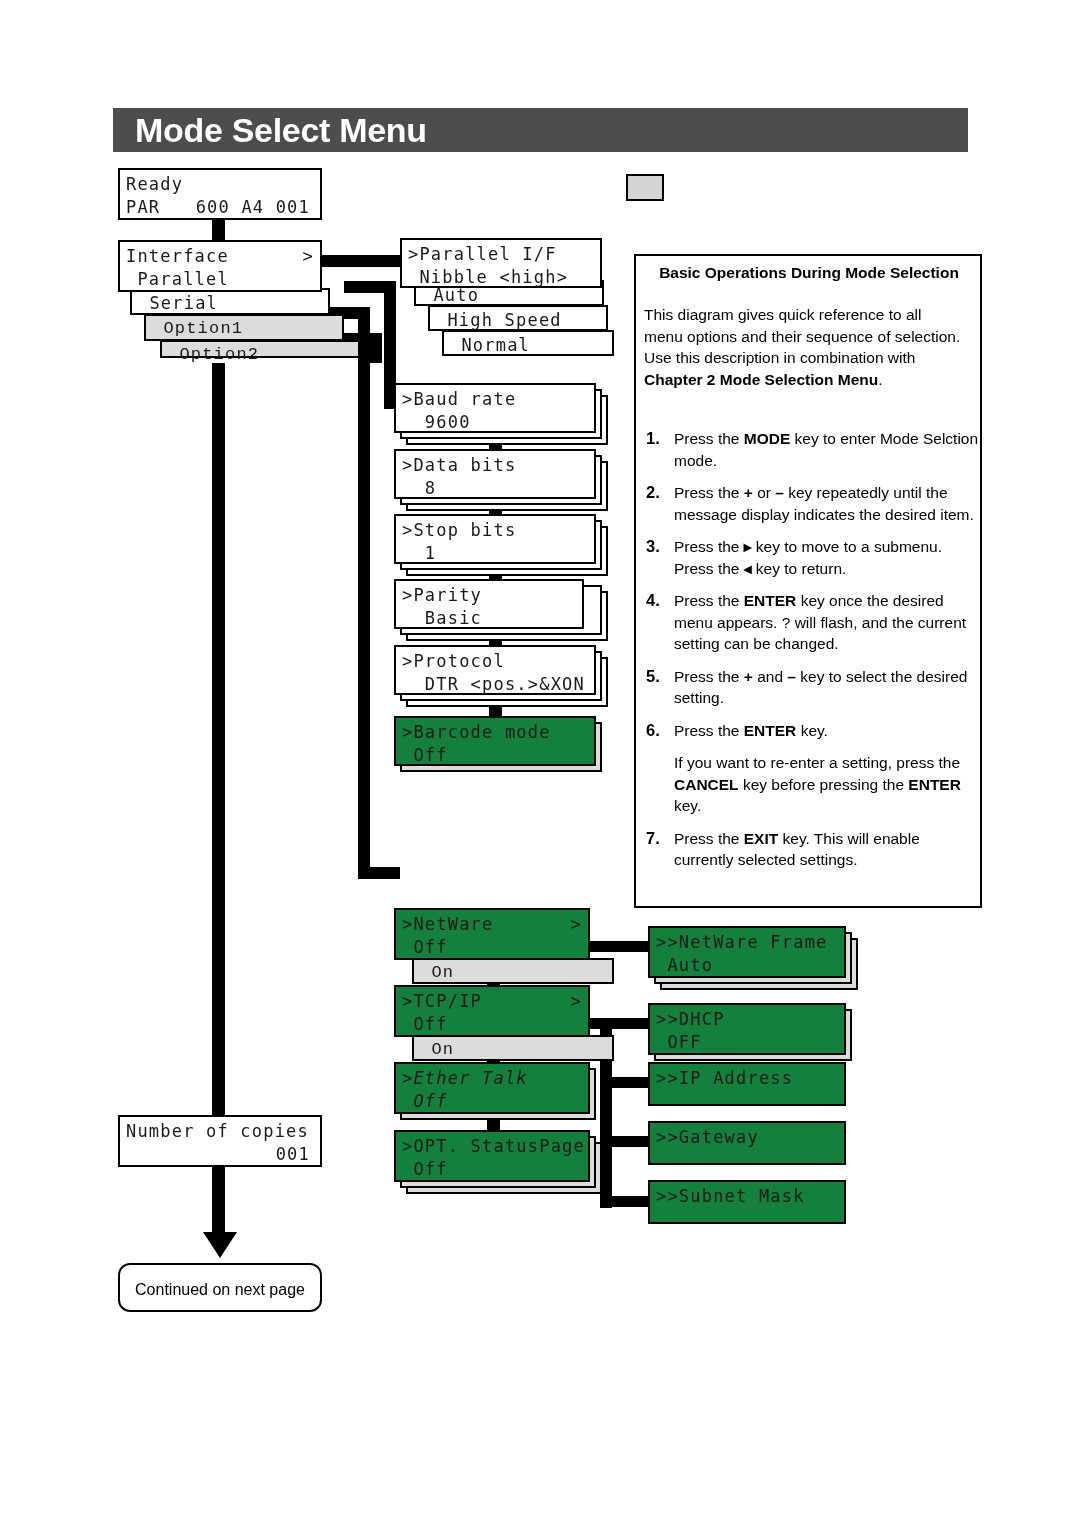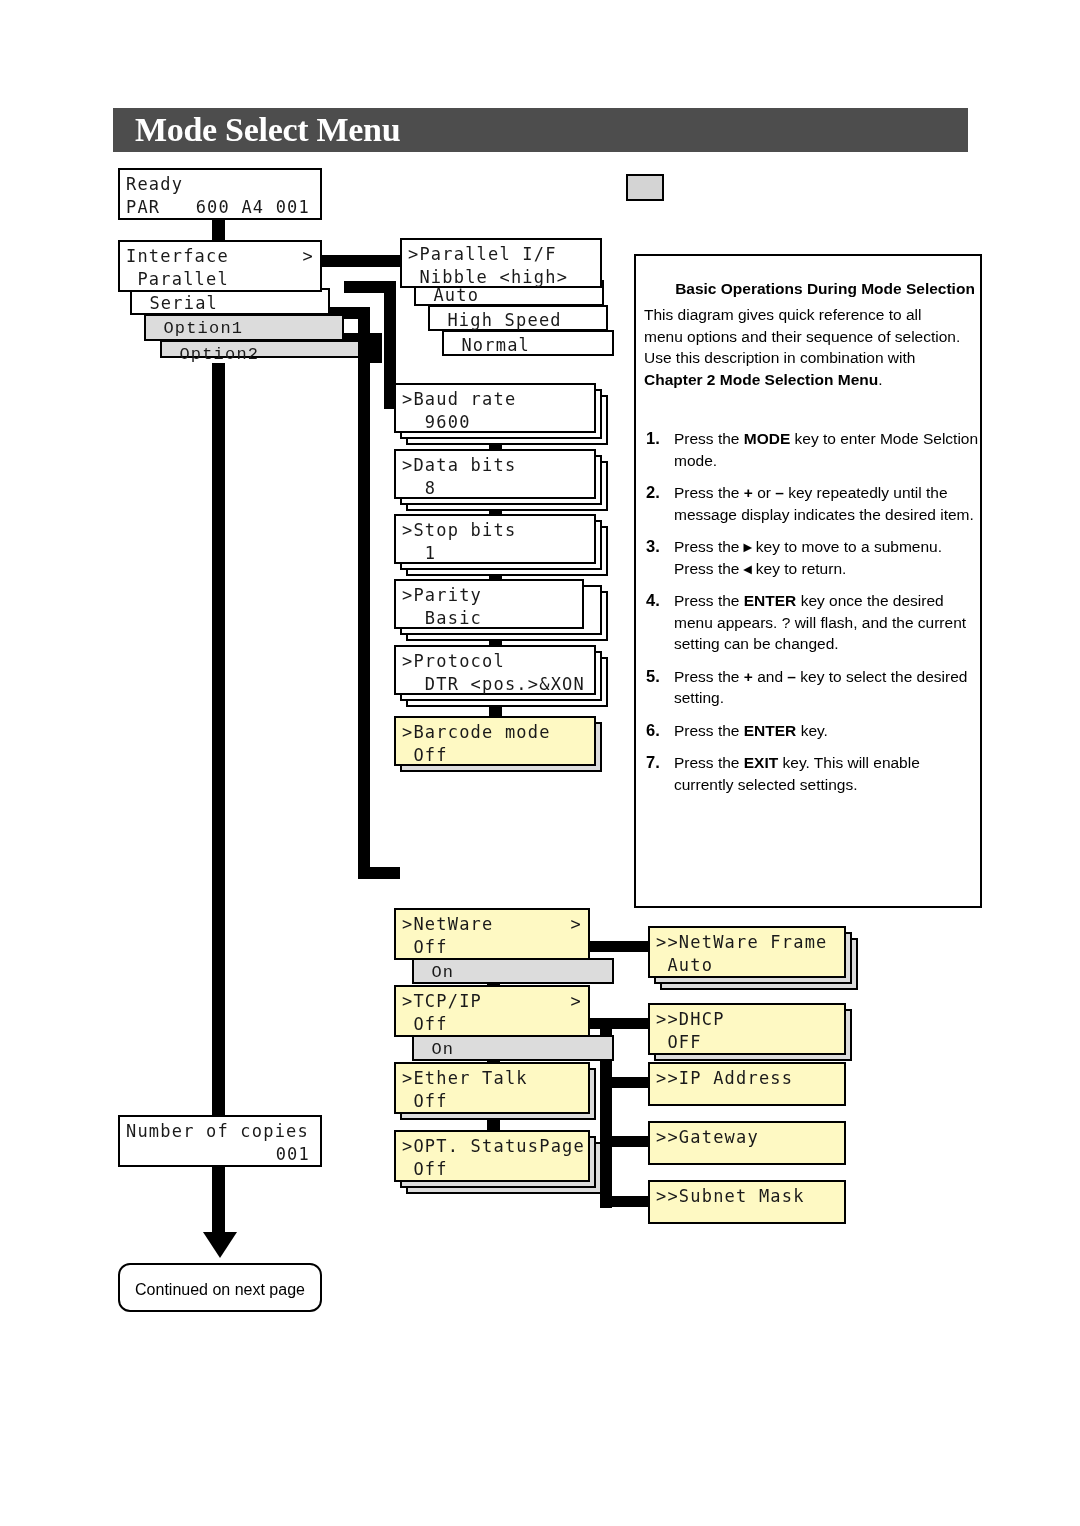--- a/index.html
+++ b/index.html
@@ -13,39 +13,39 @@
   #stage{position:absolute;left:0;top:0;width:1080px;height:1526px;}
 
   
   .title-bar{
     position:absolute;left:113px;top:108px;width:855px;height:44px;
     background:#4d4d4d;
   }
   .title-bar .t{
     position:absolute;left:22px;top:3px;
     color:#ffffff;font-size:34px;font-weight:bold;letter-spacing:-0.3px;
-    font-family:Liberation Serif, serif;
+    font-family:Liberation Sans, sans-serif;
   }
 
   
   .ln{position:absolute;background:#000;}
 
   
   .lcd{
     position:absolute;
     background:#ffffff;
     border:2px solid #000;
     box-sizing:border-box;
     font-family:"DejaVu Sans Mono", monospace;
     font-size:17px;
     color:#1a1a1a;
     letter-spacing:1.2px;
     z-index:5;
   }
-  .lcd.gray{background:#fef9c3;}
+  .lcd.gray{background:#15803d;}
   .lcd .l1{position:absolute;left:6px;top:4px;white-space:pre;}
   .lcd .l2{position:absolute;left:6px;top:27px;white-space:pre;}
   .lcd .l2.right{left:auto;right:10px;}
   .lcd .caret{position:absolute;right:6px;top:4px;font-size:17px;}
 
   
   .plate{
     position:absolute;
     background:#ffffff;border:2px solid #000;box-sizing:border-box;
     z-index:3;
@@ -68,21 +68,21 @@
   }
   .legend-txt{
     position:absolute;left:676px;top:172px;width:300px;
     font-size:15.5px;line-height:21.5px;color:#000;
   }
   .panel{
     position:absolute;left:634px;top:254px;width:348px;height:654px;
     border:2px solid #000;background:#fff;box-sizing:border-box;
   }
   .panel h2{
-    margin:16px;position:absolute;left:8px;top:8px;width:330px;
+    margin:0;position:absolute;left:8px;top:8px;width:330px;
     font-size:15.5px;font-weight:bold;text-align:center;
   }
   .panel .intro{
     position:absolute;left:8px;top:48px;width:320px;
     font-size:15.5px;line-height:21.5px;
   }
   .steps{position:absolute;left:6px;top:172px;width:338px;}
   .step{position:relative;margin-bottom:11px;padding-left:32px;
         font-size:15.5px;line-height:21.5px;}
   .step .n{position:absolute;left:4px;top:0;font-weight:bold;font-size:16.5px;}
@@ -118,20 +118,21 @@
     <div class="intro">
       <span>This diagram gives quick reference to all menu options and their sequence of selection. Use this description in combination with </span><b>Chapter 2 Mode Selection Menu</b><span>.</span>
     </div>
     <div class="steps" id="steps">
         <div class="step"><span class="n">1.</span><span>Press the </span><b>MODE</b><span> key to enter Mode Selction mode.</span></div>
         <div class="step"><span class="n">2.</span><span>Press the </span><b>+</b><span> or </span><b>–</b><span> key repeatedly until the message display indicates the desired item.</span></div>
         <div class="step"><span class="n">3.</span><span>Press the </span><b>▸</b><span> key to move to a submenu. Press the </span><b>◂</b><span> key to return.</span></div>
         <div class="step"><span class="n">4.</span><span>Press the </span><b>ENTER</b><span> key once the desired menu appears.  ? will flash, and the current setting can be changed.</span></div>
         <div class="step"><span class="n">5.</span><span>Press the </span><b>+</b><span> and </span><b>–</b><span> key to select the desired setting.</span></div>
         <div class="step"><span class="n">6.</span><span>Press the </span><b>ENTER</b><span> key.</span></div>
+        <div class="step noN"><span>If you want to re-enter a setting, press the </span><b>CANCEL</b><span> key before pressing the </span><b>ENTER</b><span> key.</span></div>
         <div class="step"><span class="n">7.</span><span>Press the </span><b>EXIT</b><span> key. This will enable currently selected settings.</span></div>
       </div>
   </div>
 
   <div id="diagram">
       <div class="lcd" style="left: 118px; top: 168px; width: 204px; height: 52px;">
         <div class="l1">Ready</div>
         <div class="l2">PAR</div>
         <div class="l2 right">600 A4 001</div>
       </div>
@@ -223,21 +224,21 @@
       <div class="opt gray" style="left: 412px; top: 1035px; width: 202px; height: 26px; z-index: 2;">
         <span> On</span>
       </div>
       <div class="lcd gray" style="left: 394px; top: 985px; width: 196px; height: 52px; z-index: 6;">
         <div class="l1">&gt;TCP/IP</div>
         <div class="l2"> Off</div>
         <div class="caret">&gt;</div>
       </div>
       <div class="ln" style="left: 487px; top: 971px; width: 13px; height: 16px;"></div>
       <div class="plate gray" style="left: 400px; top: 1068px; width: 196px; height: 52px; z-index: 2;"></div>
-      <div class="lcd gray" style="left: 394px; top: 1062px; width: 196px; height: 52px; z-index: 6;">
+      <div class="lcd gray" style="left: 394px; top: 1062px; width: 196px; height: 52px; z-index: 6; font-style: italic;">
         <div class="l1">&gt;Ether Talk</div>
         <div class="l2"> Off</div>
       </div>
       <div class="ln" style="left: 487px; top: 1048px; width: 13px; height: 16px;"></div>
       <div class="plate gray" style="left: 406px; top: 1142px; width: 196px; height: 52px; z-index: 1;"></div>
       <div class="plate gray" style="left: 400px; top: 1136px; width: 196px; height: 52px; z-index: 2;"></div>
       <div class="lcd gray" style="left: 394px; top: 1130px; width: 196px; height: 52px; z-index: 6;">
         <div class="l1">&gt;OPT. StatusPage</div>
         <div class="l2"> Off</div>
       </div>

